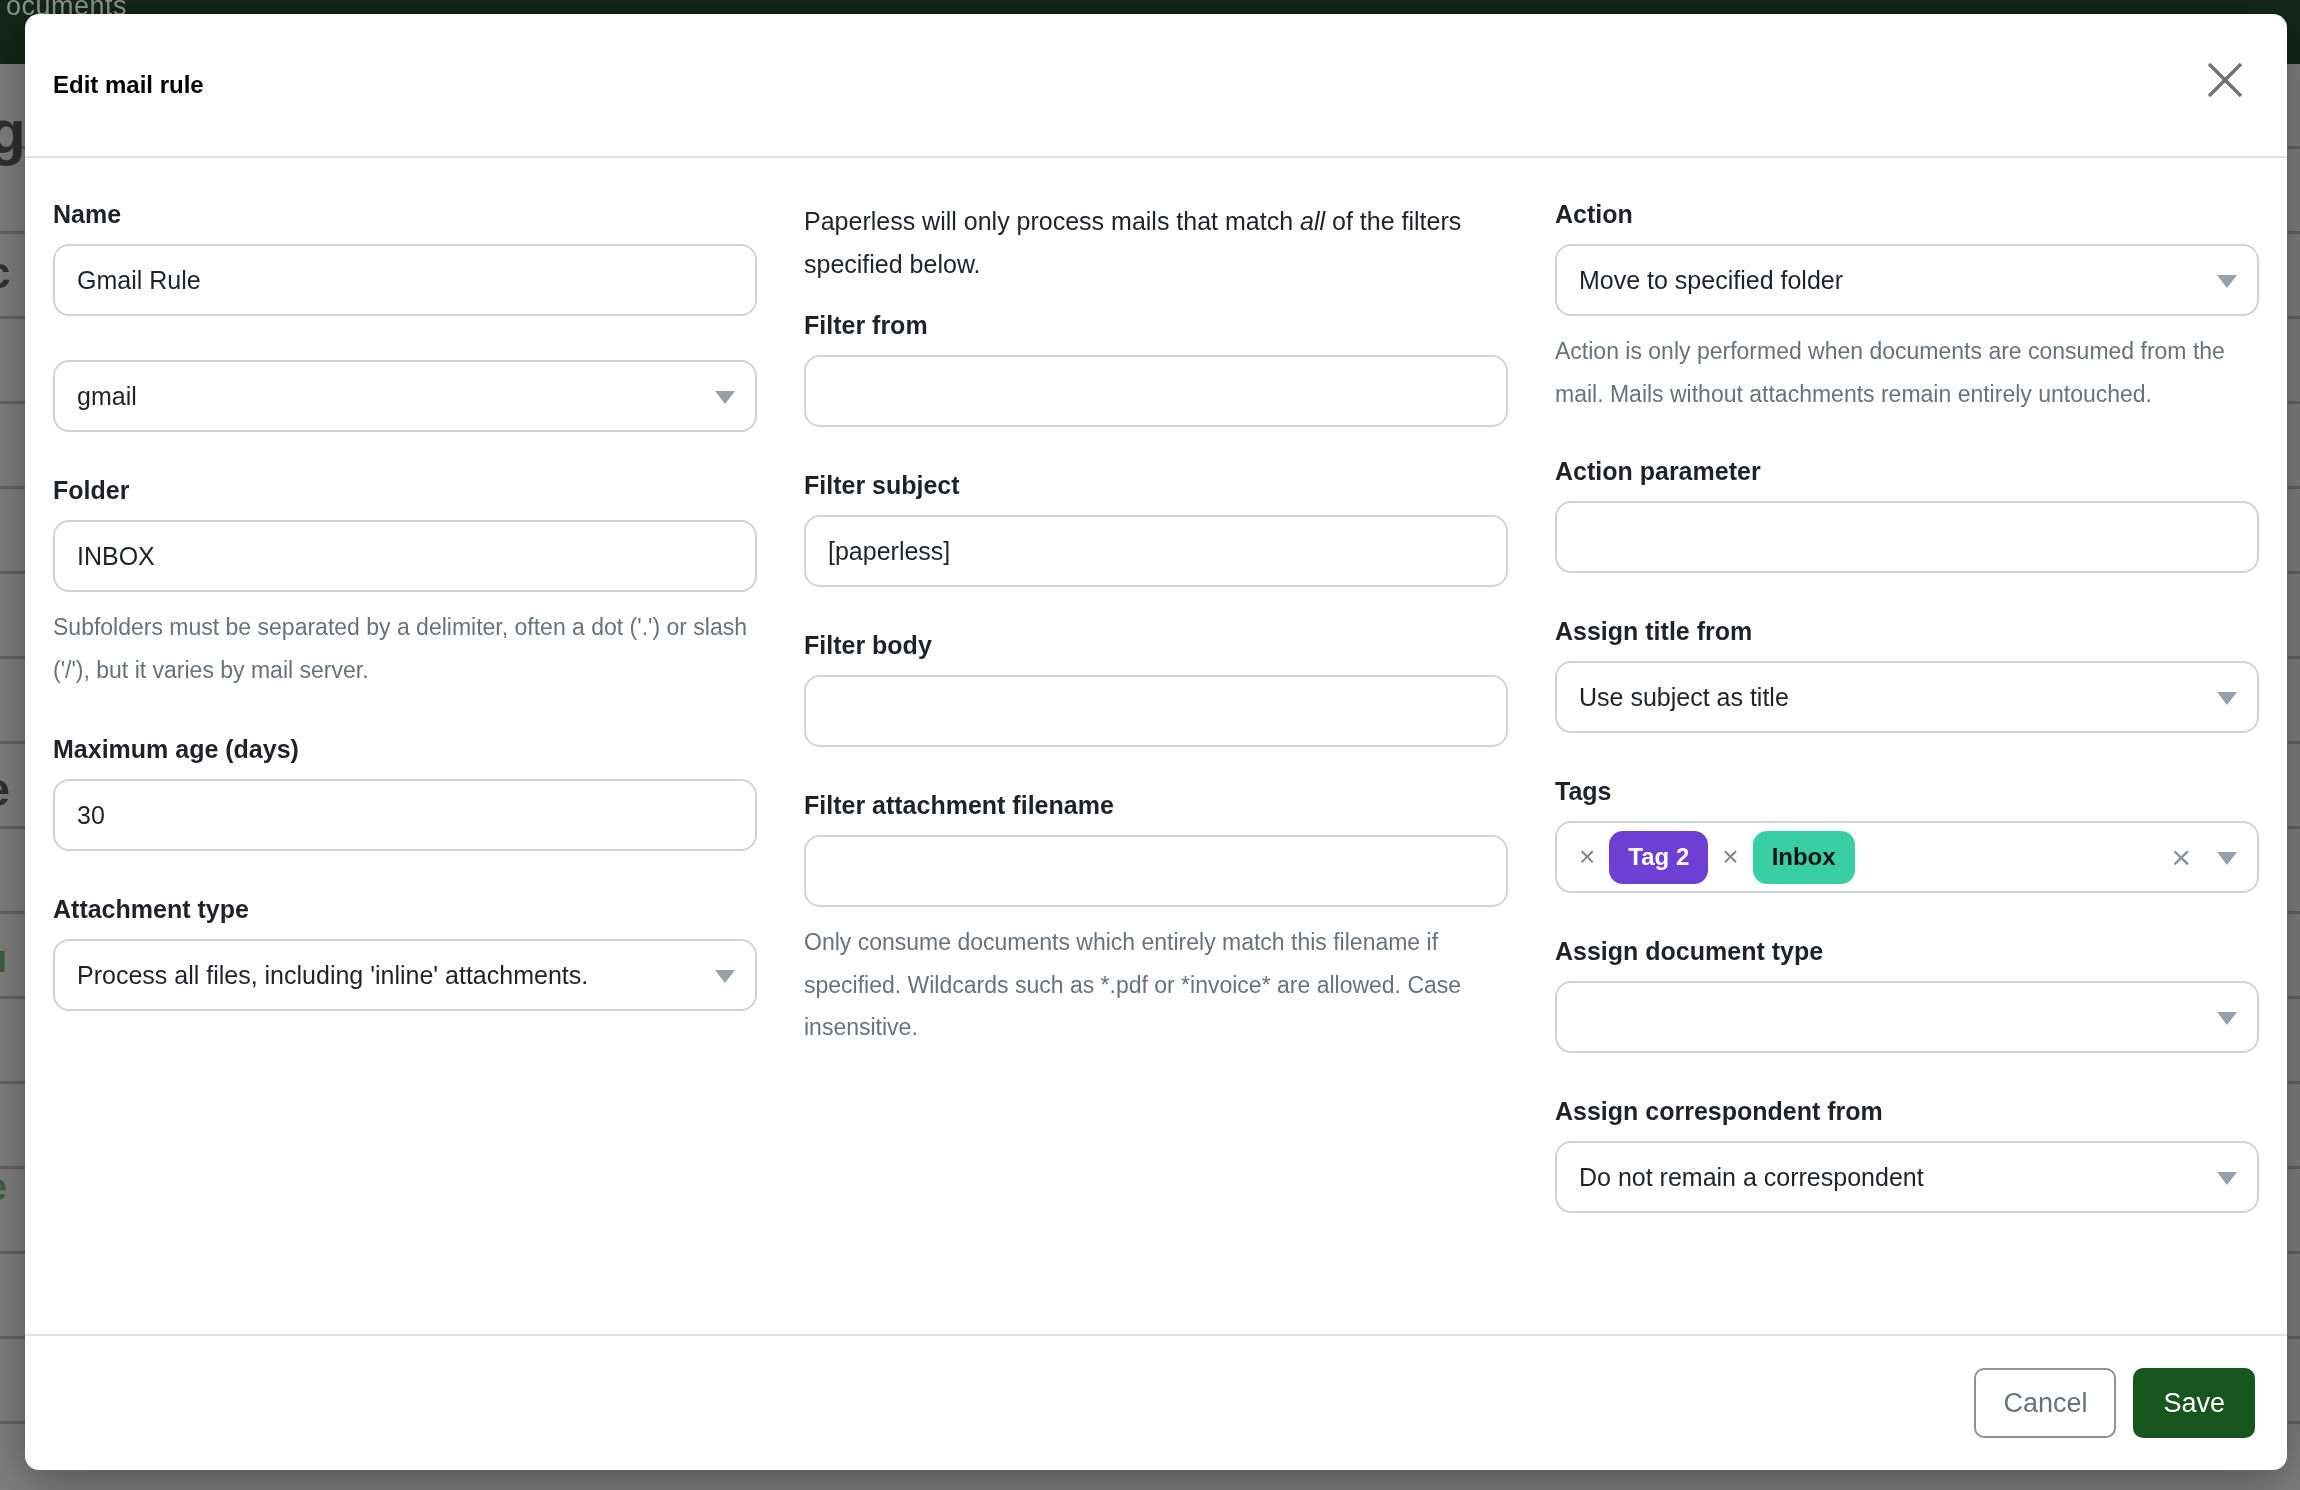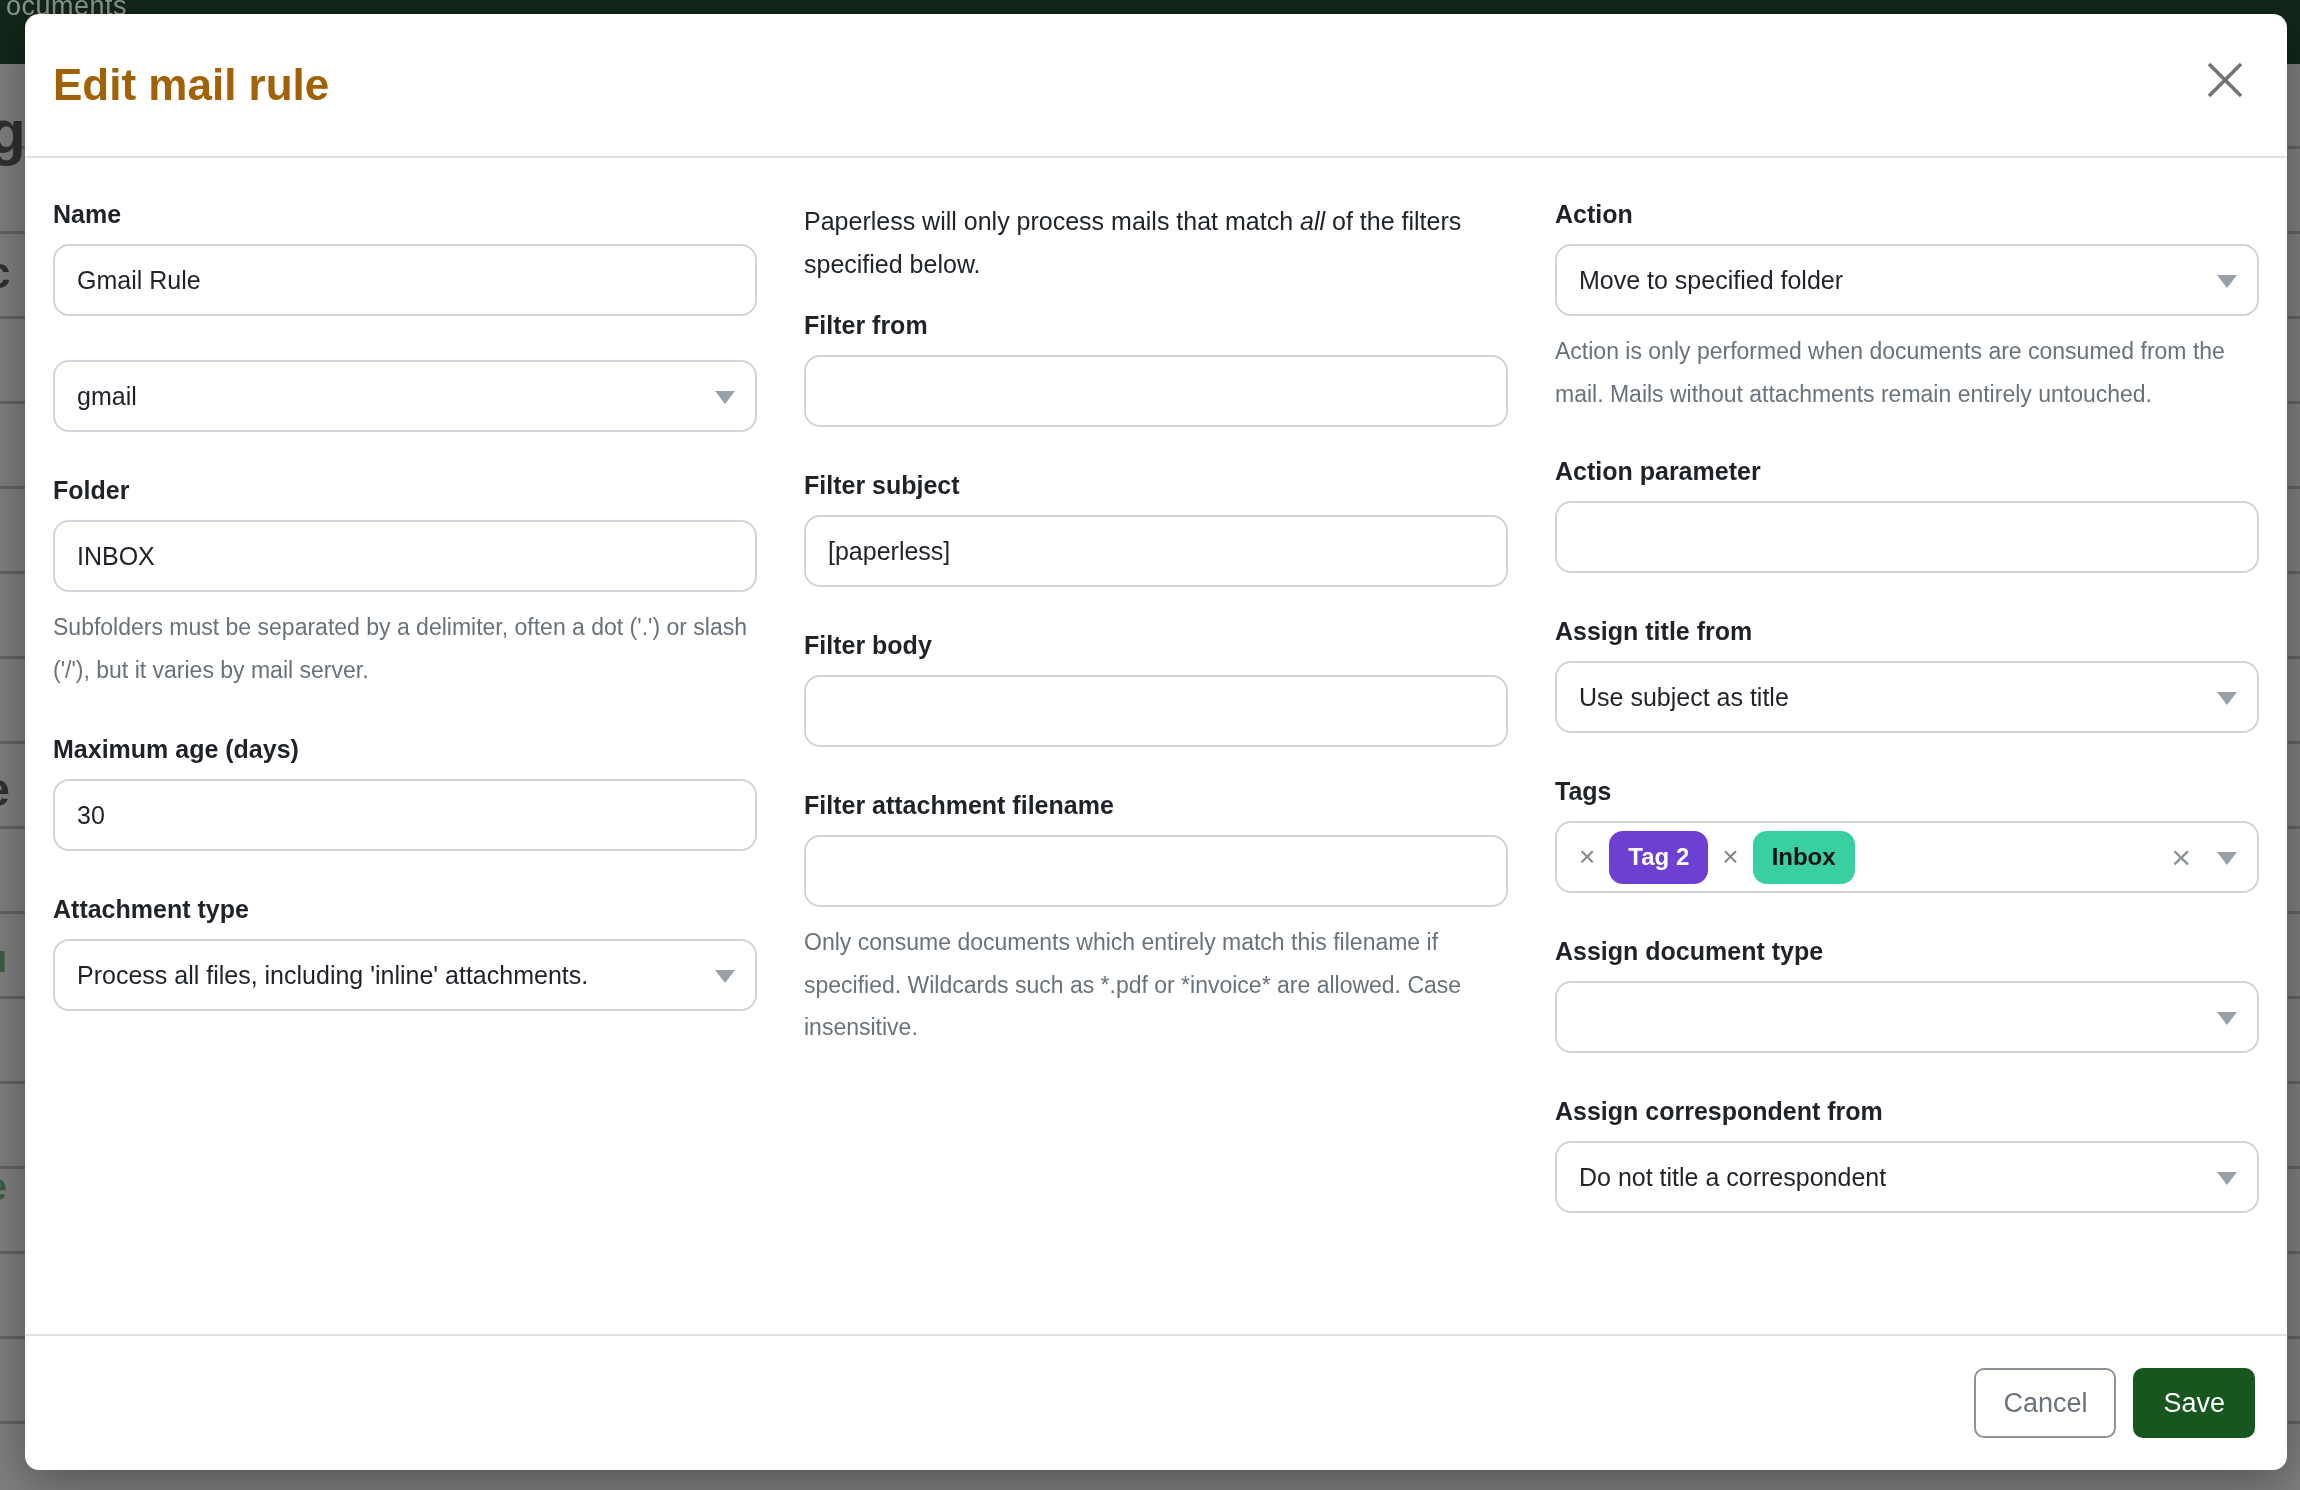--- a/index.html
+++ b/index.html
@@ -32,21 +32,21 @@
     position:absolute;left:25px;top:14px;width:2262px;height:1456px;
     background:#ffffff;border-radius:14px;z-index:3;
     box-shadow:0 12px 48px rgba(0,0,0,.35);
     display:flex;flex-direction:column;overflow:hidden;
   }
   .modal-header{
     flex:0 0 auto;position:relative;height:144px;
     border-bottom:2px solid #dfe3e7;box-sizing:border-box;
     display:flex;align-items:center;padding:0 28px;
   }
-  .modal-title{font-size:44px;font-weight:700;color:#a16207;}
+  .modal-title{font-size:24px;font-weight:700;color:#000000;}
   .close-btn{
     position:absolute;right:36px;top:40px;width:52px;height:52px;border:0;
     background:transparent;cursor:pointer;padding:0;
   }
   .modal-body{
     flex:1 1 auto;box-sizing:border-box;overflow:hidden;
     padding:42px 28px 0 28px;
     display:grid;grid-template-columns:1fr 1fr 1fr;column-gap:47px;
   }
   .modal-footer{
@@ -211,21 +211,21 @@
       <div class="group">
         <label class="lbl">Assign document type</label>
         <div class="ctrl select">
           <span></span>
           <span class="caret"></span>
         </div>
       </div>
       <div class="group">
         <label class="lbl">Assign correspondent from</label>
         <div class="ctrl select">
-          <span>Do not title a correspondent</span>
+          <span>Do not remain a correspondent</span>
           <span class="caret"></span>
         </div>
       </div>
     </div>
   </div>
 
   <div class="modal-footer">
     <button class="btn btn-cancel">Cancel</button>
     <button class="btn btn-save" style="background-color: rgb(23, 87, 31);">Save</button>
   </div>

